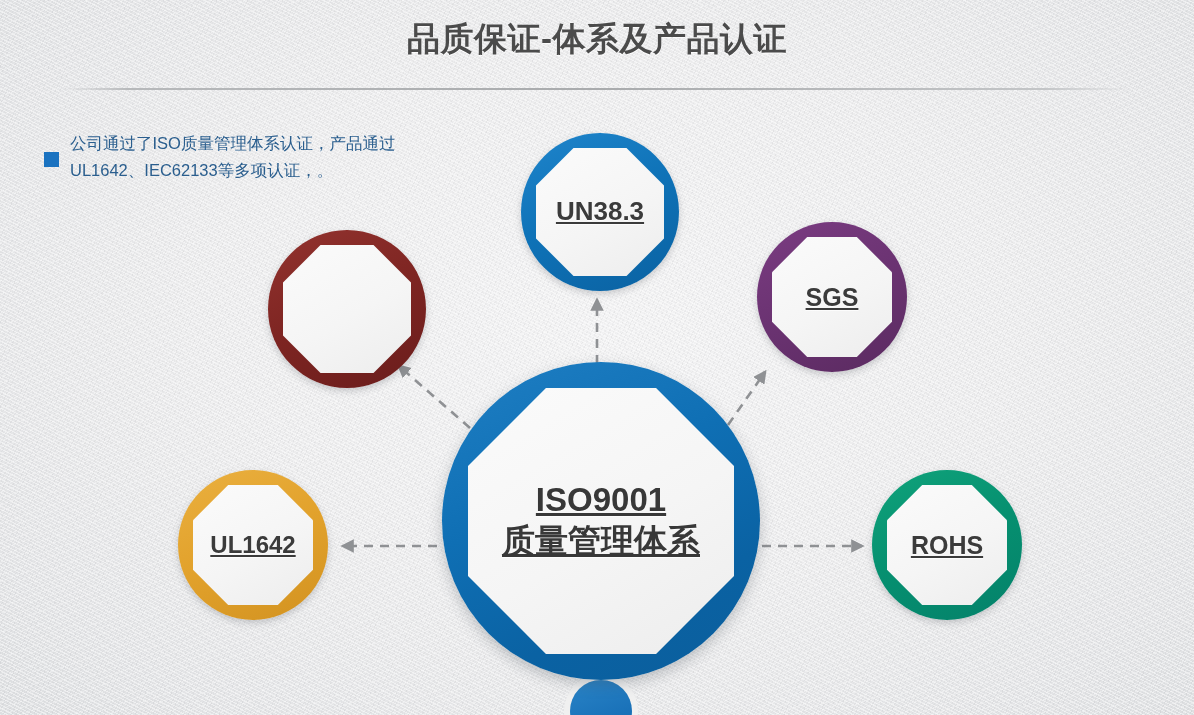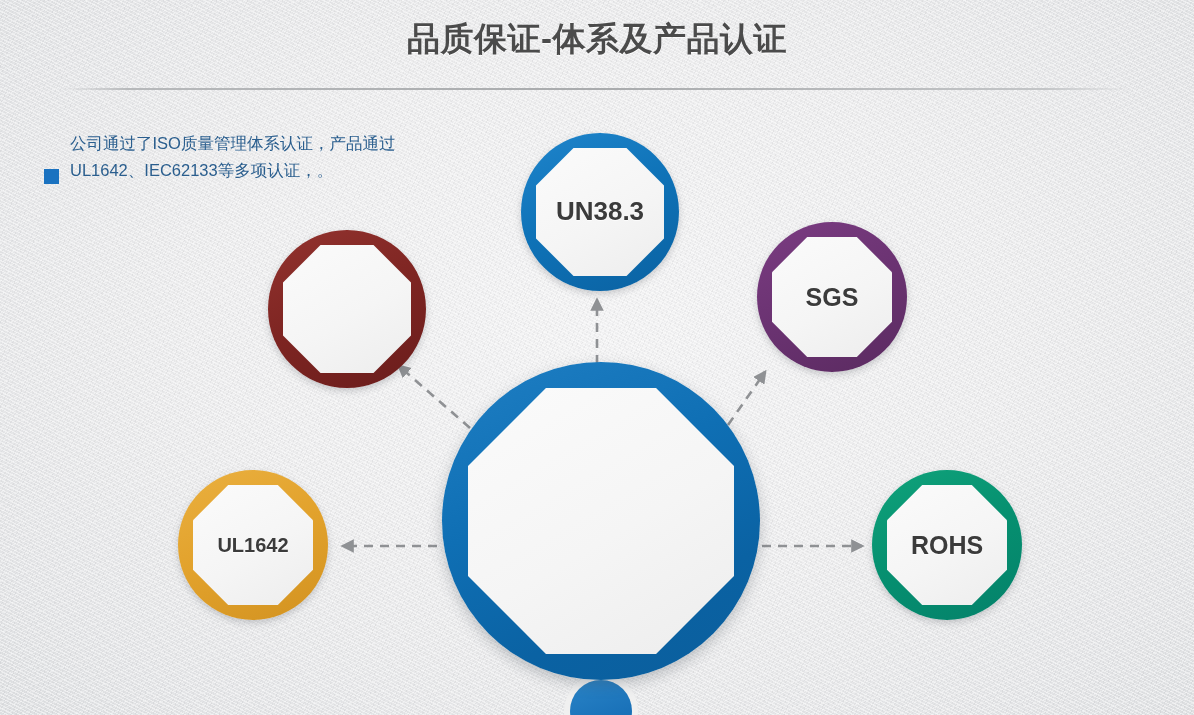--- a/index.html
+++ b/index.html
@@ -63,21 +63,21 @@
     z-index: 5;
   }
 
   
   #bullet-block {
     position: absolute;
     left: 44px;
     top: 130px;
     width: 470px;
     display: flex;
-    align-items: flex-end;
+    align-items: center;
     z-index: 6;
   }
   #bullet-marker {
     width: 15px;
     height: 15px;
     background: #1a72c0;
     margin-top: 4px;
     margin-right: 11px;
     flex: 0 0 auto;
   }
@@ -117,20 +117,21 @@
   }
   .node .label {
     position: relative;
     z-index: 3;
     text-align: center;
     font-weight: bold;
     color: #3b3b3b;
     text-shadow: 0 1px 0 rgba(255,255,255,0.75);
     white-space: pre-line;
     line-height: 1.12;
+    text-decoration: underline;
   }
 
   
   #node-center {
     left: 442px;
     top: 362px;
     width: 318px;
     height: 318px;
     background: linear-gradient(155deg, #1f7fc4 0%, #0f6fb4 40%, #0a62a3 72%, #0b5e9c 100%);
     box-shadow: 0 5px 14px rgba(70,80,90,0.30);
@@ -180,21 +181,21 @@
     background: linear-gradient(155deg, #10a37b 0%, #069070 48%, #04816a 100%);
   }
   .sat .inner {
     left: 15px; top: 15px; right: 15px; bottom: 15px;
   }
   .sat .label {
     font-size: 25px;
   }
   #node-un .label { font-size: 26px; }
   #node-cb .label { font-size: 25px; line-height: 1.2; }
-  #node-ul .label { font-size: 20px; }
+  #node-ul .label { font-size: 24px; }
   #node-rohs .label { font-size: 25px; text-align: right; }
   #node-sgs .label { font-size: 25px; }
 
   
   #arrows {
     position: absolute;
     left: 0; top: 0;
     width: 1194px; height: 715px;
     z-index: 8;
     pointer-events: none;
@@ -228,20 +229,22 @@
       <line x1="437" y1="546" x2="343" y2="546"></line>
       <line x1="762" y1="546" x2="862" y2="546"></line>
     </g>
   </svg>
 
   <div id="center-stem"></div>
 
   <div id="node-center" class="node">
     <div class="oct">
       <div class="inner"></div>
+      <div class="label">ISO9001
+质量管理体系</div>
     </div>
   </div>
 
   <div id="node-un" class="node sat">
     <div class="oct">
       <div class="inner"></div>
       <div class="label">UN38.3</div>
     </div>
   </div>
 

